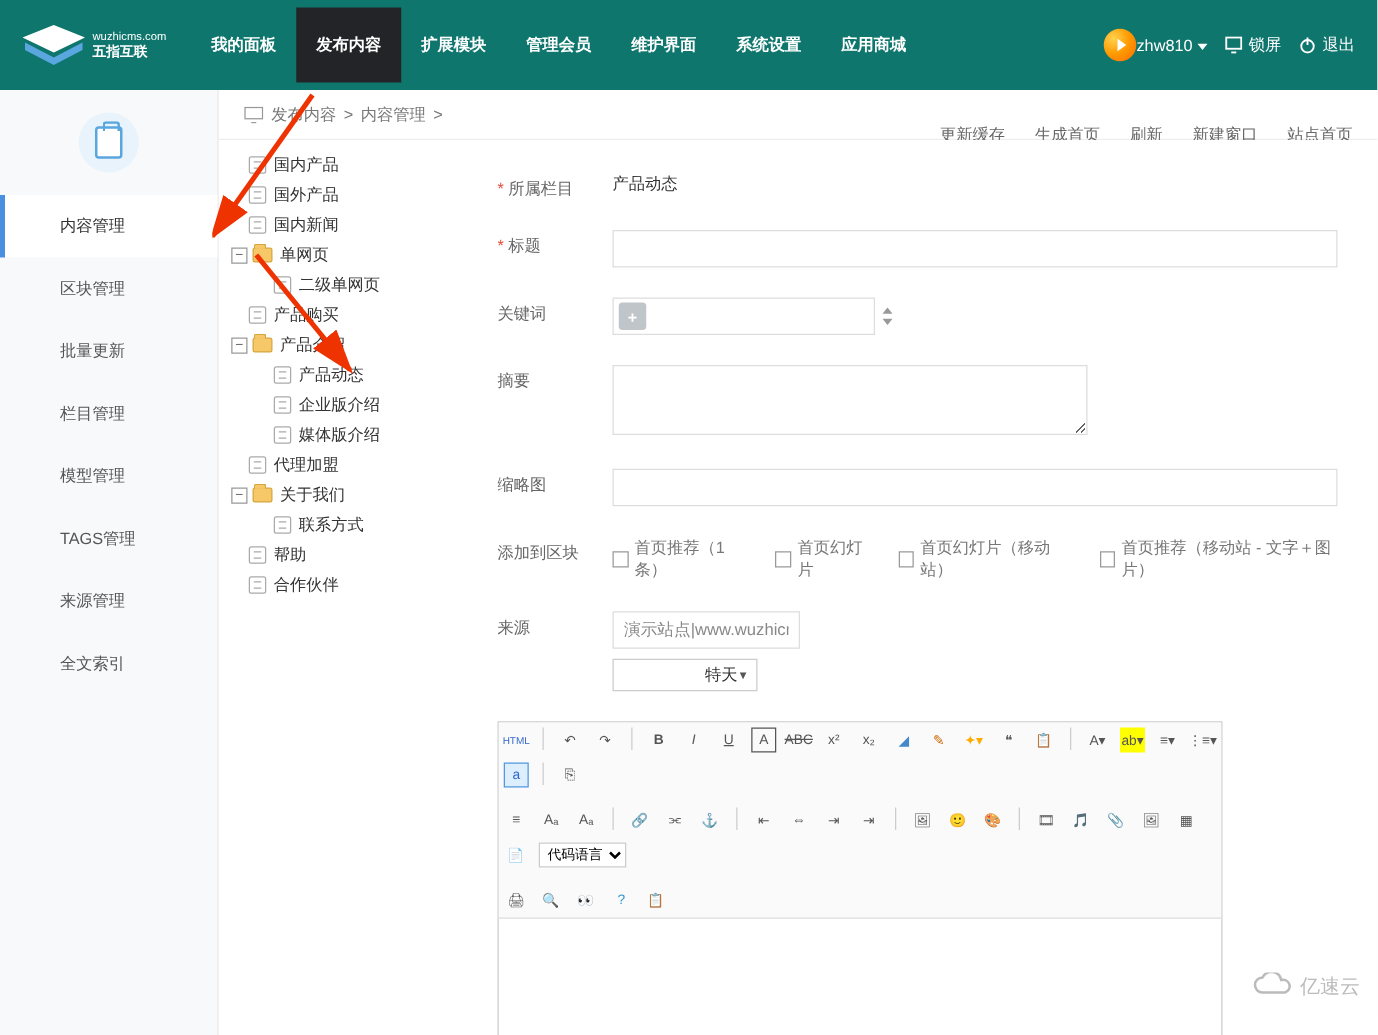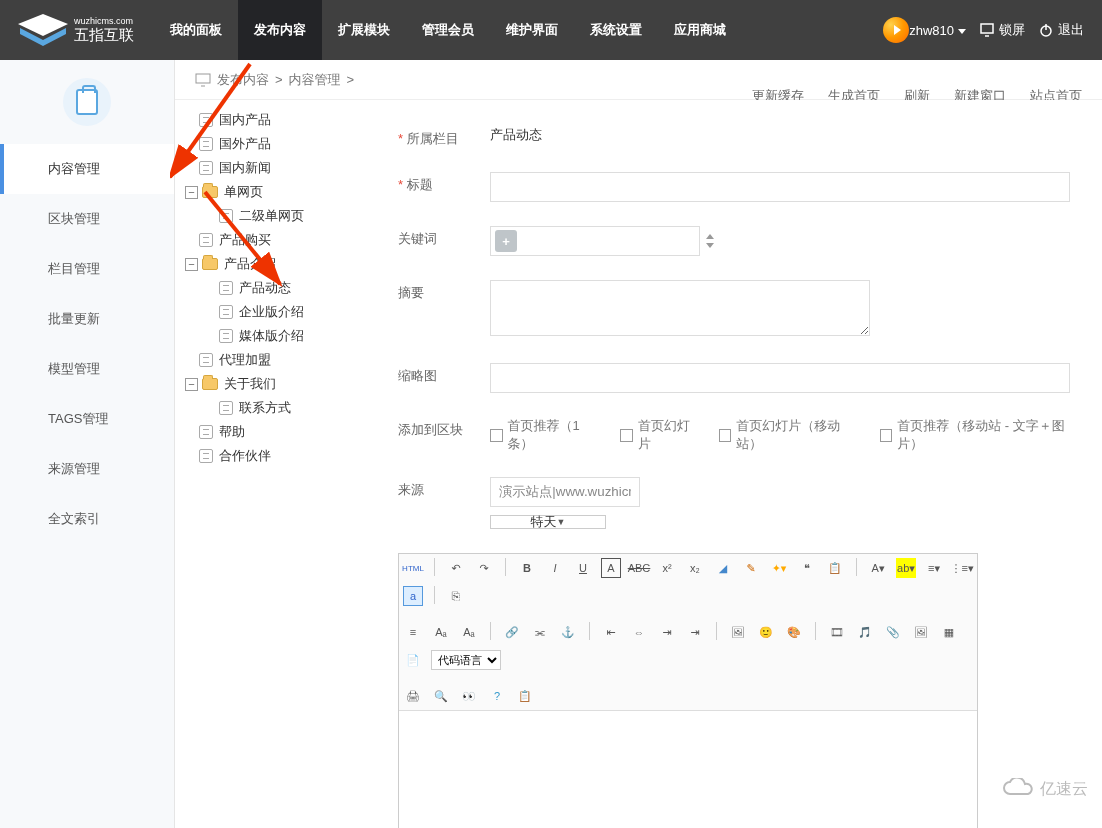--- a/index.html
+++ b/index.html
@@ -1,19 +1,19 @@
 <!DOCTYPE html>
 <html><head>
 <meta charset="utf-8">
 <style>
 * { box-sizing: border-box; margin: 0; padding: 0; }
 body { font-family: "Microsoft YaHei", Arial, sans-serif; font-size: 13px; color: #333; background: #fff; width: 1102px; height: 828px; overflow: hidden; position: relative; }
 
 
-.header { height: 60px; background: #404040; display: flex; align-items: center; padding: 0 18px; color: #fff; }
+.header { height: 72px; background: #0f766e; display: flex; align-items: center; padding: 0 18px; color: #fff; }
 .logo { display:flex; align-items:center; gap:6px; margin-right: 20px; }
 .nav { display: flex; flex: 1; height:60px;}
 .nav-item { padding: 0 16px; display:flex; align-items:center; height:60px; cursor: pointer; color:#fff;font-weight:bold;}
 .nav-item.active { background: #232427; }
 .header-right { display: flex; align-items: center; gap: 14px; }
 .user-section { display:flex; align-items:center; gap:0; cursor:pointer;}
 .user-avatar { width:26px; height:26px; border-radius:50%; background: radial-gradient(circle at 30% 30%, #ffd24d 0%, #ff9800 50%, #ff6a00 100%); display:flex; align-items:center; justify-content:center;}
 .user-avatar::after{content:"";width:0;height:0;border-left:7px solid #fff;border-top:5px solid transparent;border-bottom:5px solid transparent;margin-left:3px;}
 .hdr-btn { display:flex; align-items:center; gap:5px; cursor:pointer; color:#fff; }
 .caret-down::after{content:"";display:inline-block;width:0;height:0;border-left:4px solid transparent;border-right:4px solid transparent;border-top:5px solid #fff;margin-left:4px;vertical-align:middle;}
@@ -55,21 +55,21 @@
 .tag-box { width:210px; height:30px; border:1px solid #ddd; display:flex; align-items:center; padding:0 4px;}
 .tag-add { width:22px; height:22px; background:#bfc5c9; color:#fff; display:flex; align-items:center; justify-content:center; border-radius:3px; font-weight:bold;}
 .spinner { display:flex; flex-direction:column; margin-left:6px; gap:4px;}
 .spinner span{width:0;height:0;border-left:4px solid transparent;border-right:4px solid transparent;}
 .spinner .up{border-bottom:5px solid #999;}
 .spinner .dn{border-top:5px solid #999;}
 .chk-row { display:flex; gap:18px; align-items:center;}
 .chk-item { display:flex; align-items:center; gap:5px; color:#777;}
 .chk { width:13px; height:13px; border:1px solid #999;}
 .source-input { width:150px; height:30px; border:1px solid #ddd; padding:0 8px; color:#888;}
-.select { width:116px; height:14px; border:1px solid #ccc; margin-top:8px; display:flex; align-items:center; justify-content:center; padding:0 6px;}
+.select { width:116px; height:26px; border:1px solid #ccc; margin-top:8px; display:flex; align-items:center; justify-content:flex-end; padding:0 6px;}
 .select::after{content:"▼";font-size:9px;color:#555;}
 
 
 .editor { border:1px solid #ccc; width:580px;}
 .editor-bar { display:flex; flex-wrap:wrap; gap:8px; padding:4px; border-bottom:1px solid #ddd; background:#fafafa;}
 .ed-btn { width:20px; height:20px; border:1px solid transparent; display:flex; align-items:center; justify-content:center; font-size:11px; color:#555; cursor:pointer;}
 .ed-sep { width:1px; height:18px; background:#ccc; margin:0 3px;}
 .ed-sel{height:20px;border:1px solid #ccc;font-size:11px;padding:0 2px;background:#fff;}
 .editor-body { height:160px;}
 
@@ -83,21 +83,21 @@
 <body>
 
 <div class="header">
   <div class="logo">
     <svg width="50" height="32">
       <polygon points="0,10 25,0 50,10 25,22" fill="#fff"></polygon>
       <polygon points="2,14 25,26 48,14 48,20 25,32 2,20" fill="#5aa7e0"></polygon>
     </svg>
     <div>
       <div style="font-size:9px;letter-spacing:0">wuzhicms.com</div>
-      <div style="font-size:15px;font-weight:normal">五指互联</div>
+      <div style="font-size:11px;font-weight:bold">五指互联</div>
     </div>
   </div>
   <div class="nav" id="top-nav">
       <div class="nav-item">我的面板</div>
       <div class="nav-item active">发布内容</div>
       <div class="nav-item">扩展模块</div>
       <div class="nav-item">管理会员</div>
       <div class="nav-item">维护界面</div>
       <div class="nav-item">系统设置</div>
       <div class="nav-item">应用商城</div>
@@ -125,22 +125,22 @@
 </div>
 
 <div class="main">
   <div class="sidebar">
     <div class="sidebar-icon">
         <div class="sidebar-icon-inner"></div>
       </div>
     <div id="sidebar-list">
         <div class="side-item active">内容管理</div>
         <div class="side-item">区块管理</div>
+        <div class="side-item">批量更新</div>
         <div class="side-item">栏目管理</div>
-        <div class="side-item">批量更新</div>
         <div class="side-item">模型管理</div>
         <div class="side-item">TAGS管理</div>
         <div class="side-item">来源管理</div>
         <div class="side-item">全文索引</div>
       </div>
   </div>
   <div class="content">
     <div class="subhead">
       <div class="breadcrumb">
         <svg width="16" height="14">

